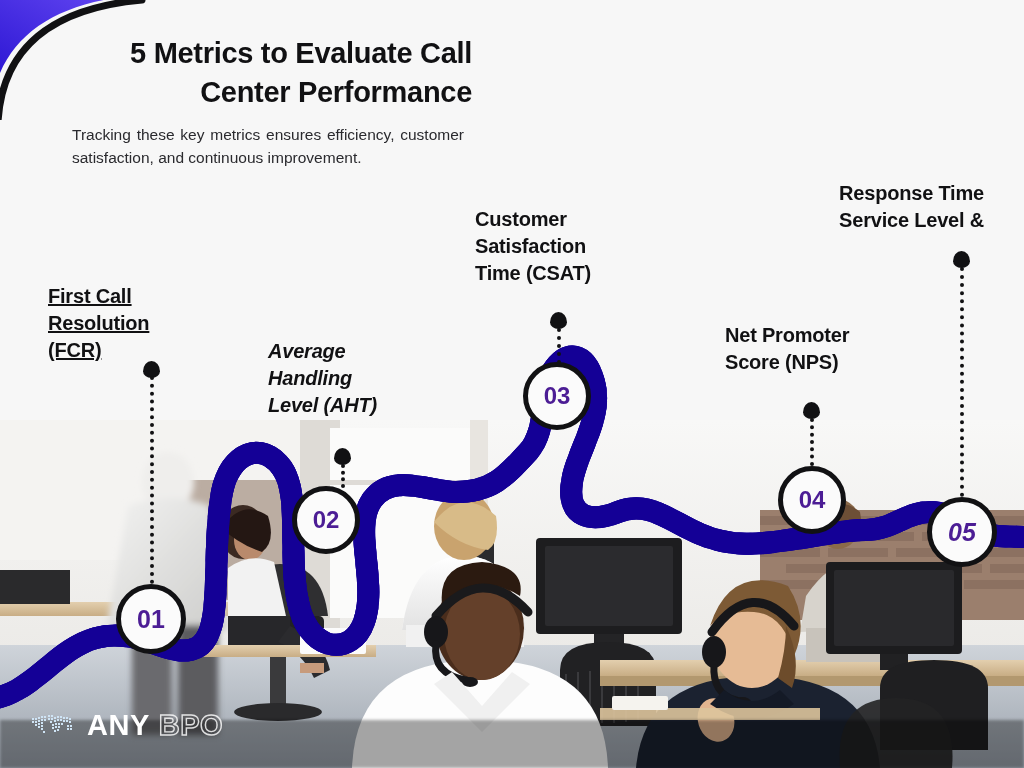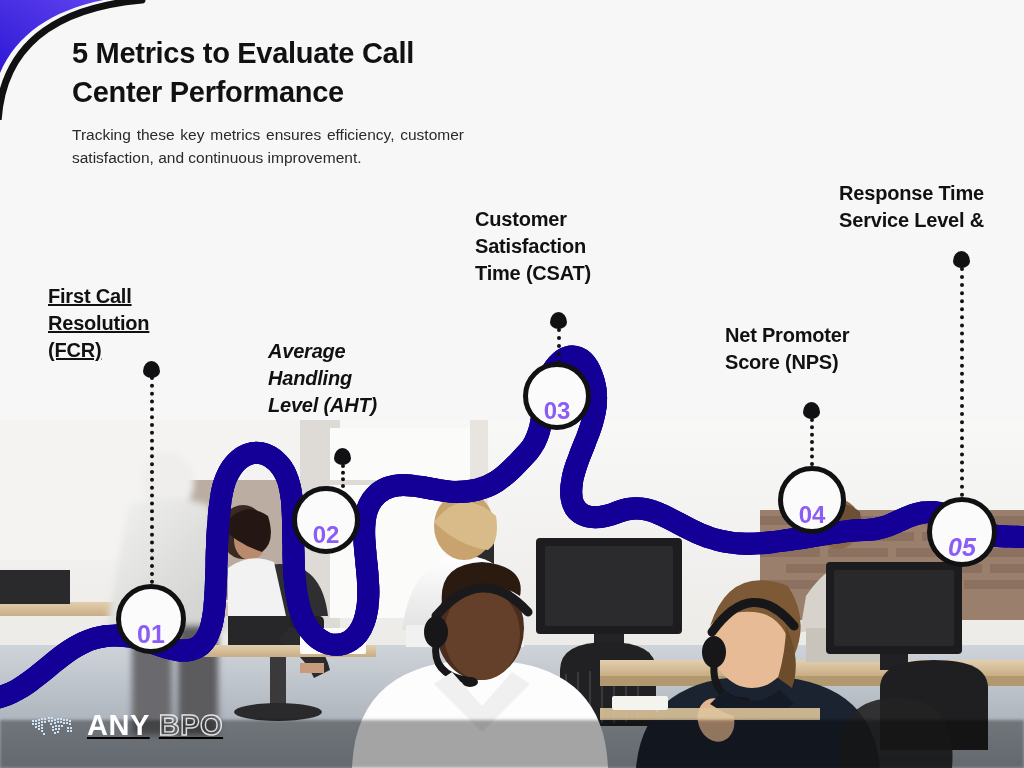--- a/index.html
+++ b/index.html
@@ -20,21 +20,21 @@
   #photo { position:absolute; left:0; top:420px; width:1024px; height:348px; overflow:hidden; }
   #photo svg { display:block; width:1024px; height:348px; }
 
   
   #corner { position:absolute; left:0; top:0; width:230px; height:120px; }
 
   
   #header { position:absolute; left:72px; top:34px; width:400px; }
   #title {
     font-size:29px; font-weight:700; line-height:1.33;
-    color:#111113; letter-spacing:-0.3px;
+    color:#111113; letter-spacing:-0.3px;text-align:right;
   }
   #subtitle {
     margin-top:13px;
     font-size:15.5px; line-height:1.48; color:#2a2a2e;
     text-align:justify; text-align-last:left;
     width:392px;
   }
 
   
   #road { position:absolute; left:0; top:0; width:1024px; height:768px; pointer-events:none; }
@@ -43,33 +43,33 @@
   .stem { position:absolute; width:0; border-left:4px dotted #111113; }
   .capdot {
     position:absolute; width:17px; height:17px; border-radius:50% 50% 50% 50%/60% 60% 40% 40%;
     background:#111113;
   }
 
   
   .node {
     position:absolute; border-radius:50%;
     background:#fbfbfb; border:5px solid #111113;
-    display:flex; align-items:flex-end; justify-content:center;
-    font-weight:700; color:#8b5cf6;
+    display:flex; align-items:center; justify-content:center;
+    font-weight:700; color:#4c1d95;
   }
 
   
   .label {
     position:absolute; font-size:20px; font-weight:700; line-height:1.35;
     color:#111113; letter-spacing:-0.2px;
   }
   .label.center { text-align:center; }
 
   
-  #brand { position:absolute; left:30px; top:711px; display:flex; align-items:center; gap:13px;text-decoration:underline; }
+  #brand { position:absolute; left:30px; top:711px; display:flex; align-items:flex-start; gap:13px; }
   #brand-mark { width:44px; height:26px; }
   #brand-text { font-size:29px; font-weight:700; letter-spacing:0.5px; line-height:1; display:flex; gap:9px; }
   #brand-any { color:#ffffff; }
   #brand-bpo { color:transparent; -webkit-text-stroke:1.4px rgba(255,255,255,.82); }
 </style>
 </head>
 <body>
 
 <div id="canvas">
 

